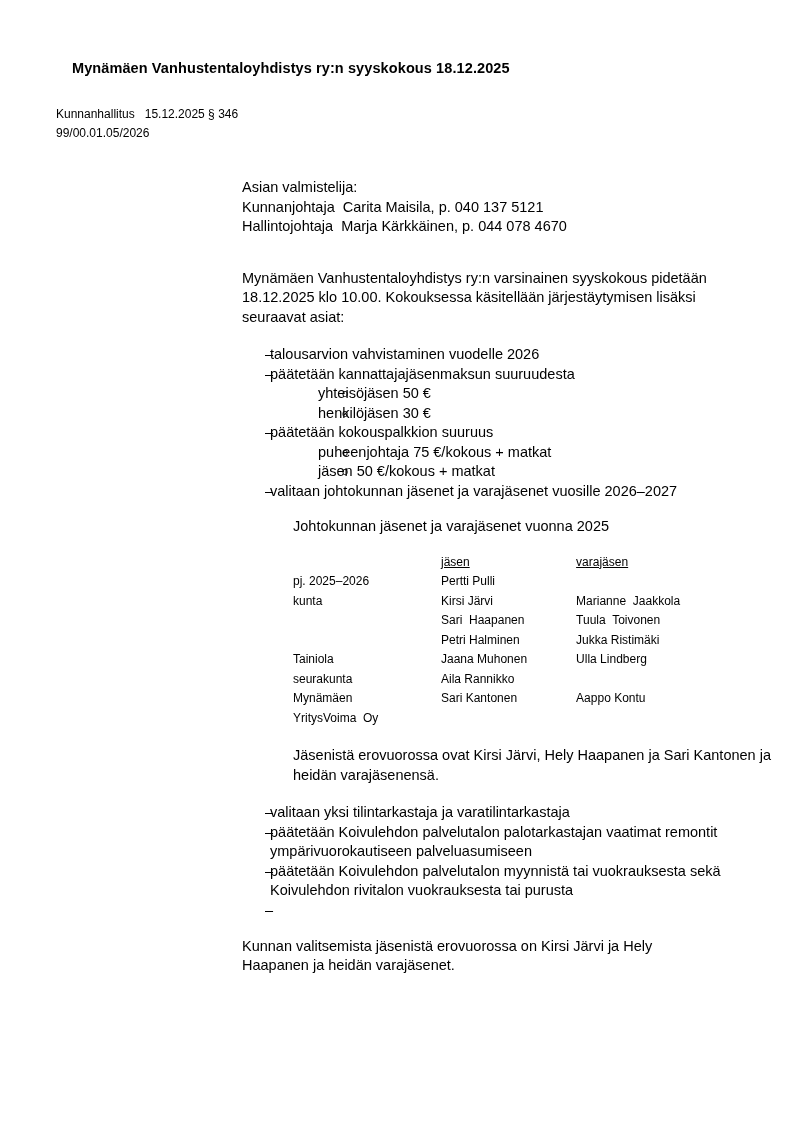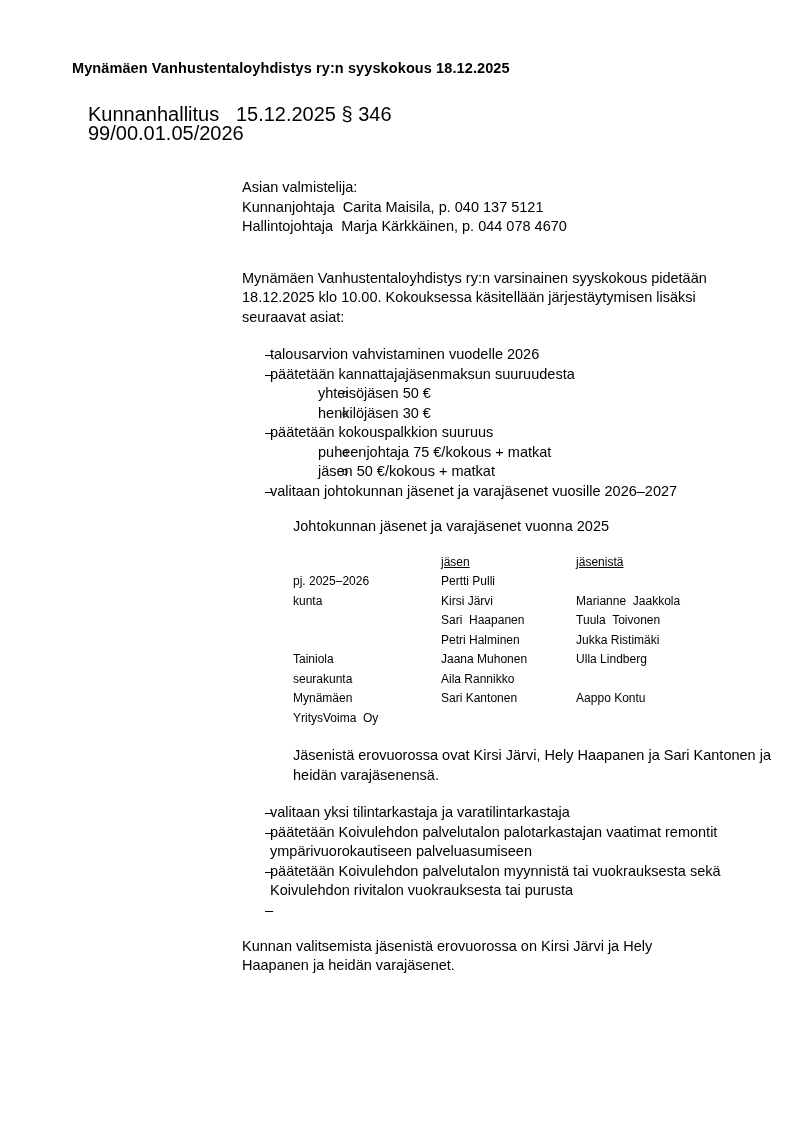--- a/index.html
+++ b/index.html
@@ -25,23 +25,23 @@
   .doc-title {
     position: absolute;
     left: 72px;
     top: 60px;
     font-size: 14.5px;
     font-weight: bold;
     letter-spacing: 0.1px;
   }
   .meta {
     position: absolute;
-    left: 88px;
+    left: 56px;
     top: 105px;
-    font-size: 20px;
+    font-size: 12px;
     line-height: 19px;
   }
   .meta div {
     white-space: pre;
   }
   .body-col {
     position: absolute;
     left: 242px;
     top: 178px;
     width: 490px;
@@ -200,21 +200,21 @@
     </ul>
 
     <div class="subhead">Johtokunnan  jäsenet ja varajäsenet  vuonna  2025</div>
 
     <div class="table-block">
       <table class="roster">
         <thead>
           <tr>
             <th class="c0" style="text-decoration:none;"></th>
             <th class="c1">jäsen</th>
-            <th class="c2">jäsenistä</th>
+            <th class="c2">varajäsen</th>
           </tr>
         </thead>
         <tbody>
           <tr>
             <td class="c0">pj. 2025–2026</td>
             <td class="c1">Pertti Pulli</td>
             <td class="c2"></td>
           </tr>
           <tr>
             <td class="c0">kunta</td>

